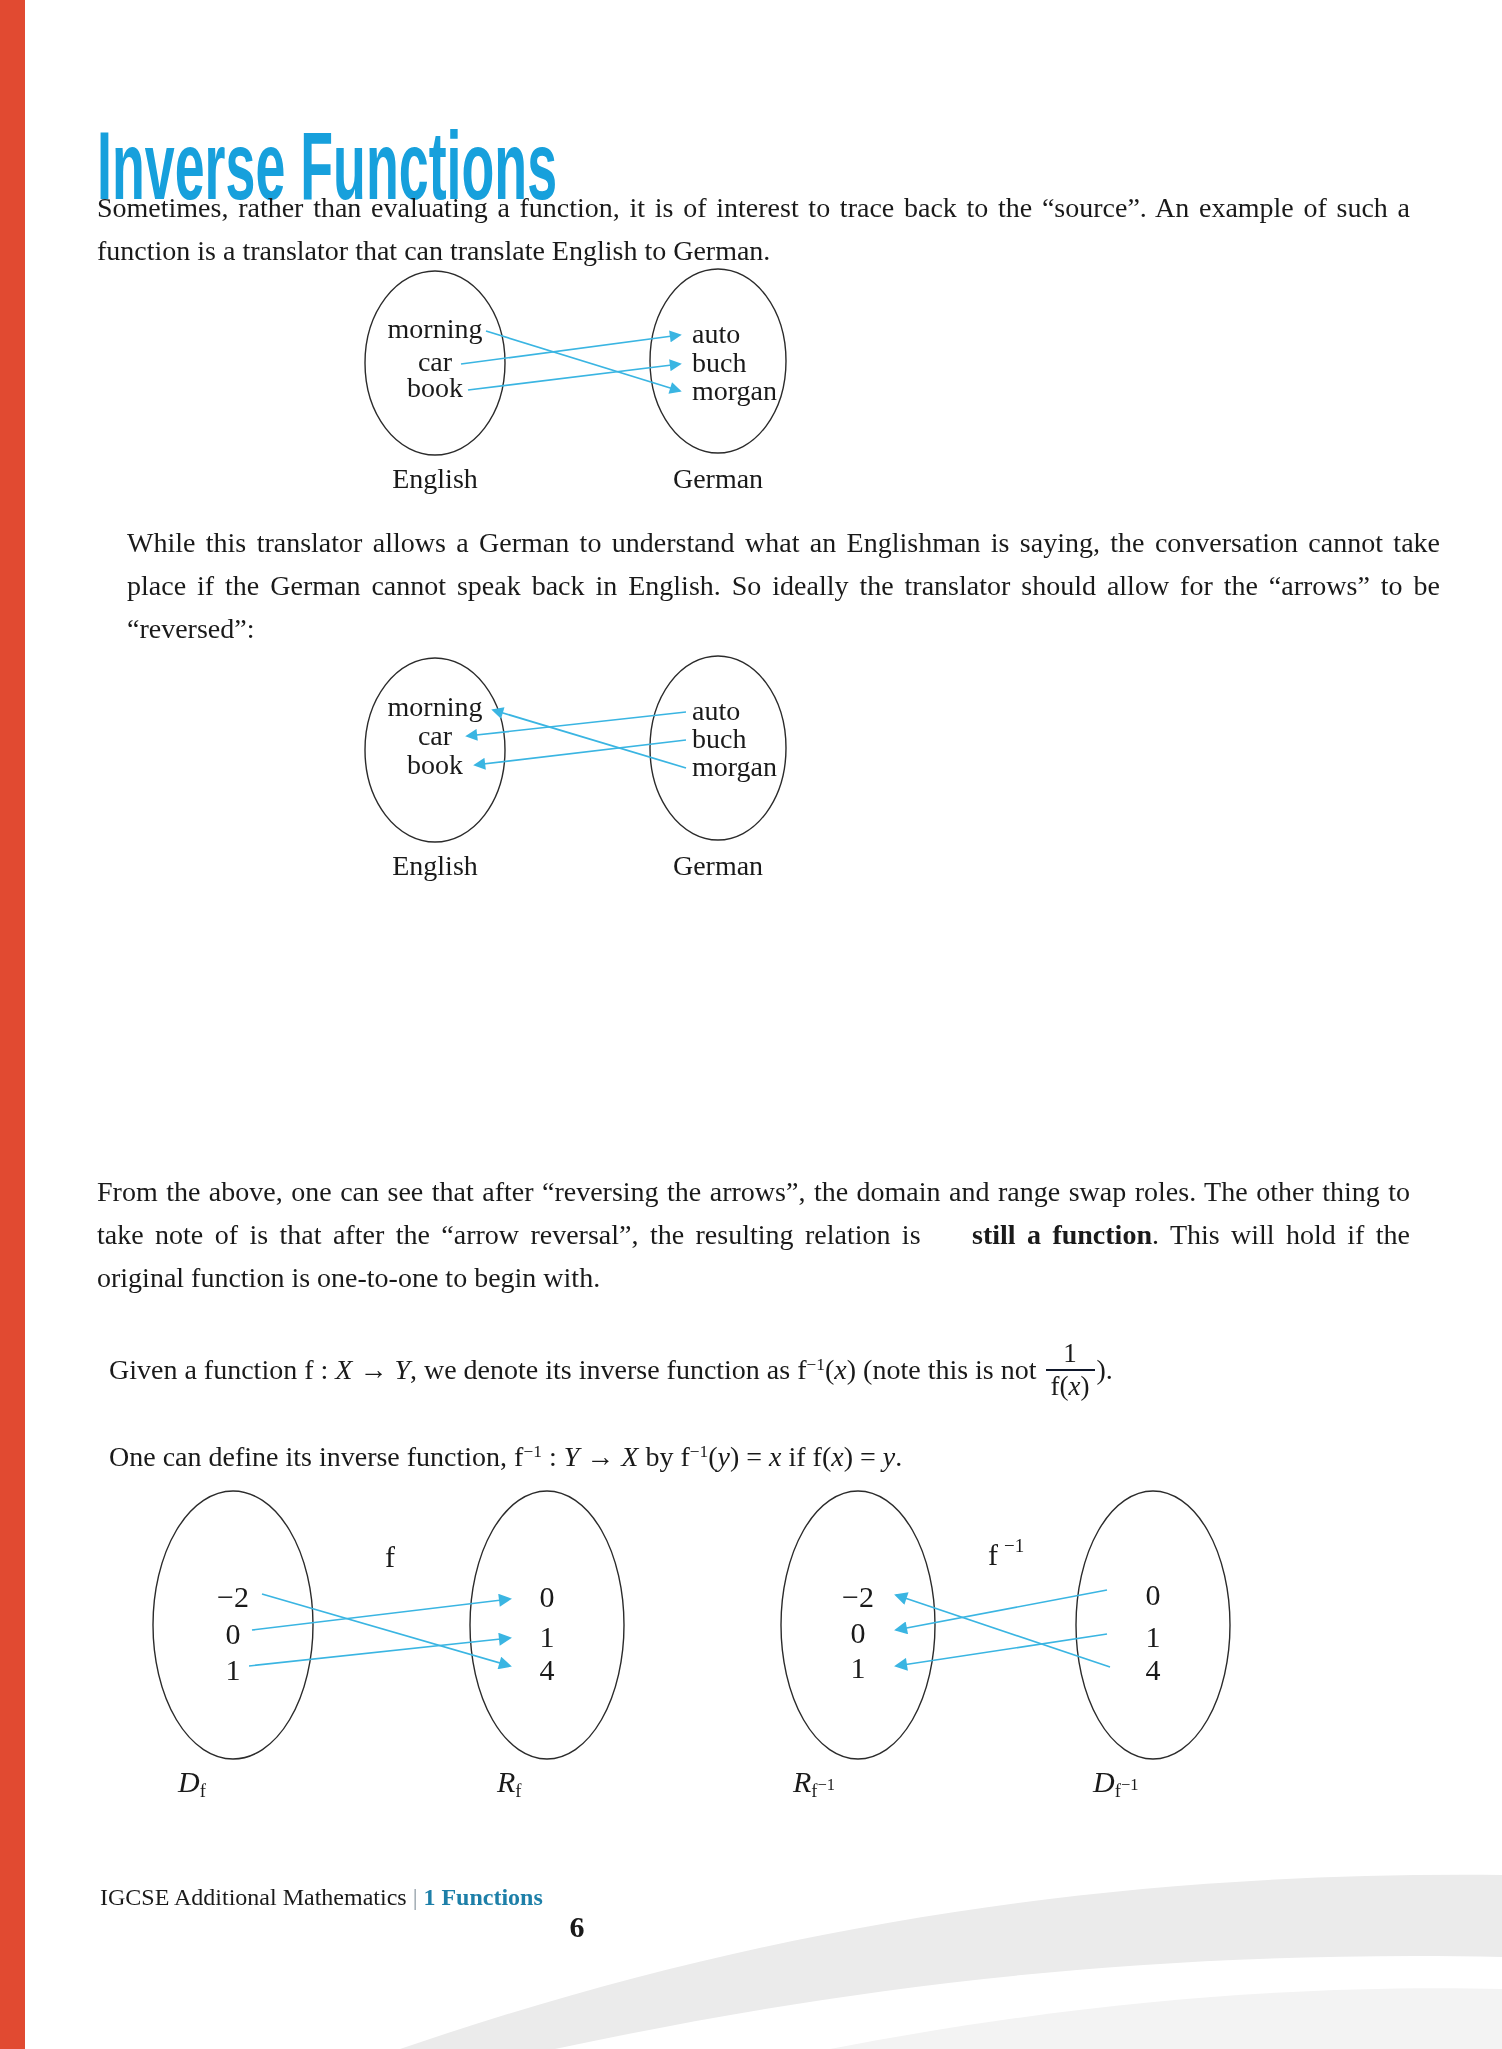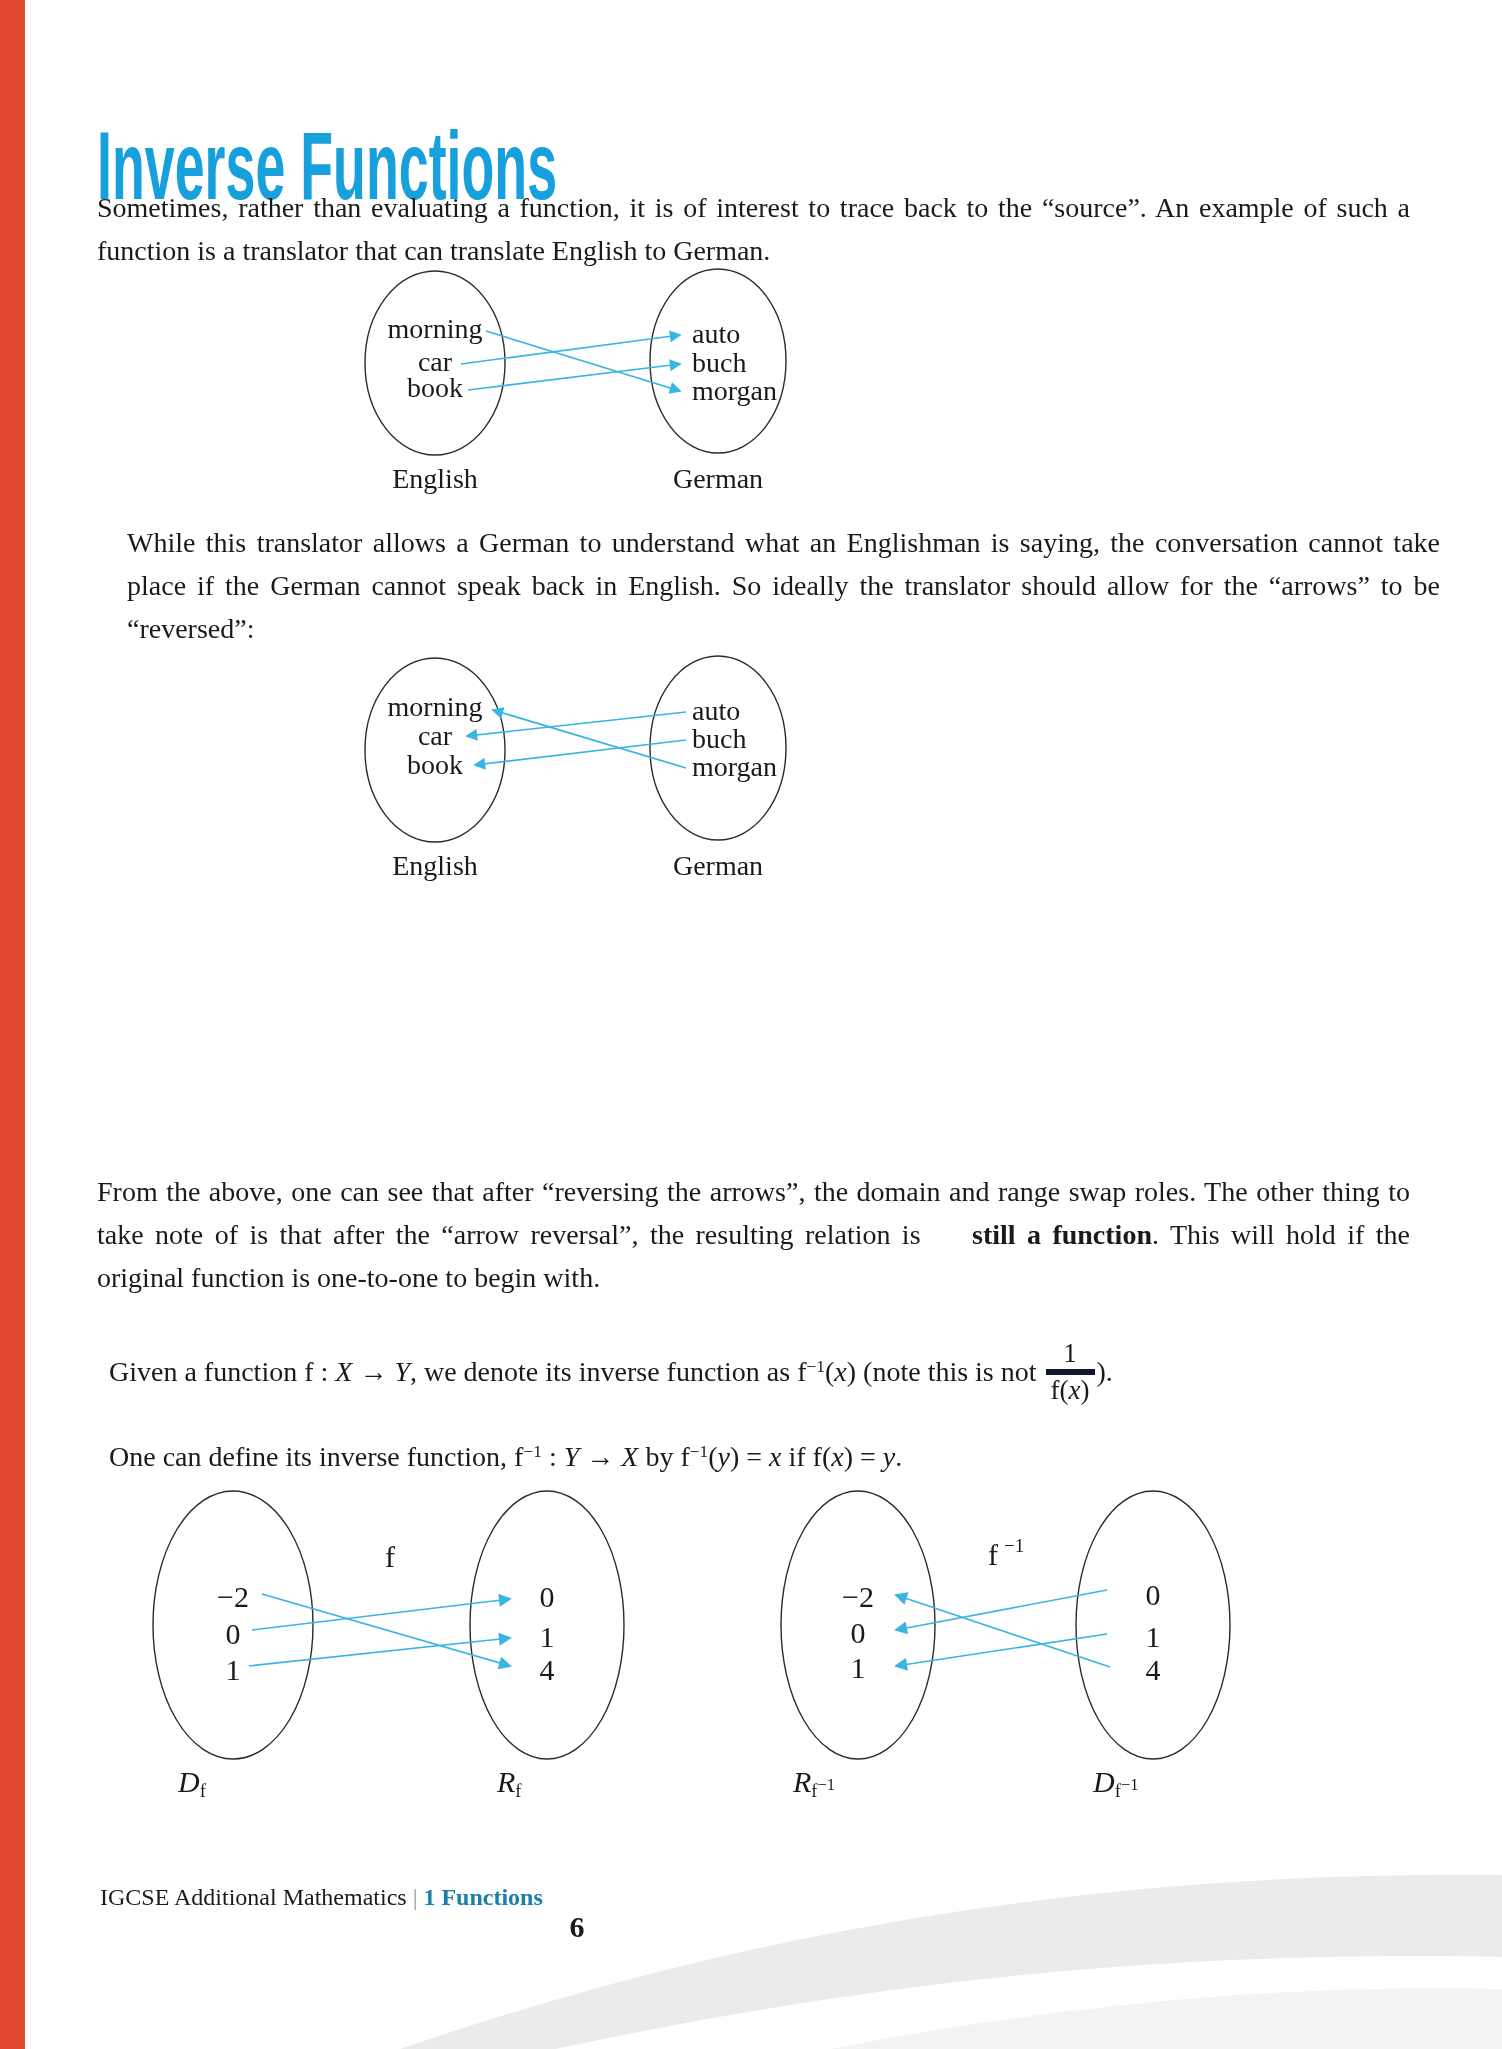--- a/index.html
+++ b/index.html
@@ -20,21 +20,21 @@
     font-size:28px; line-height:43px; text-align:justify;
   }
   .it  { font-style:italic; }
   .b   { font-weight:bold;margin-left:40px; }
   .sup { font-size:0.62em; vertical-align:0.5em; }
   .sub { font-size:0.62em; vertical-align:-0.25em; font-style:normal; }
   .subsup { font-size:0.55em; vertical-align:0.1em; font-style:normal; }
   .mathline { position:absolute; left:97px; font-size:28px; display:flex; align-items:center; white-space:pre;margin-left:12px; }
   .frac { display:inline-flex; flex-direction:column; text-align:center; font-size:27px; line-height:1.15; margin:0 2px; }
   .frac .num { display:block; padding:0 5px; }
-  .frac .den { display:block; border-top:6px solid #0f172a; padding:0 5px; }
+  .frac .den { display:block; border-top:2px solid #0f172a; padding:0 5px; }
   svg text { font-family:"Liberation Serif", serif; fill:#1a1a1a; }
   .diagram { position:absolute; }
   .setlabel {
     position:absolute; width:100px; font-size:30px;
   }
   .footer-line1 { position:absolute; left:100px; top:1884px; font-size:24px; }
   .footer-line1 .sep { color:#8d9aa3; }
   .footer-line1 .chap { color:#1d7fa8; font-weight:bold; }
   .footer-line2 { position:absolute; left:100px; top:1915px; font-size:24px; }
   .page-number { position:absolute; left:557px; top:1910px; width:40px; text-align:center; font-size:30px; font-weight:bold; }

